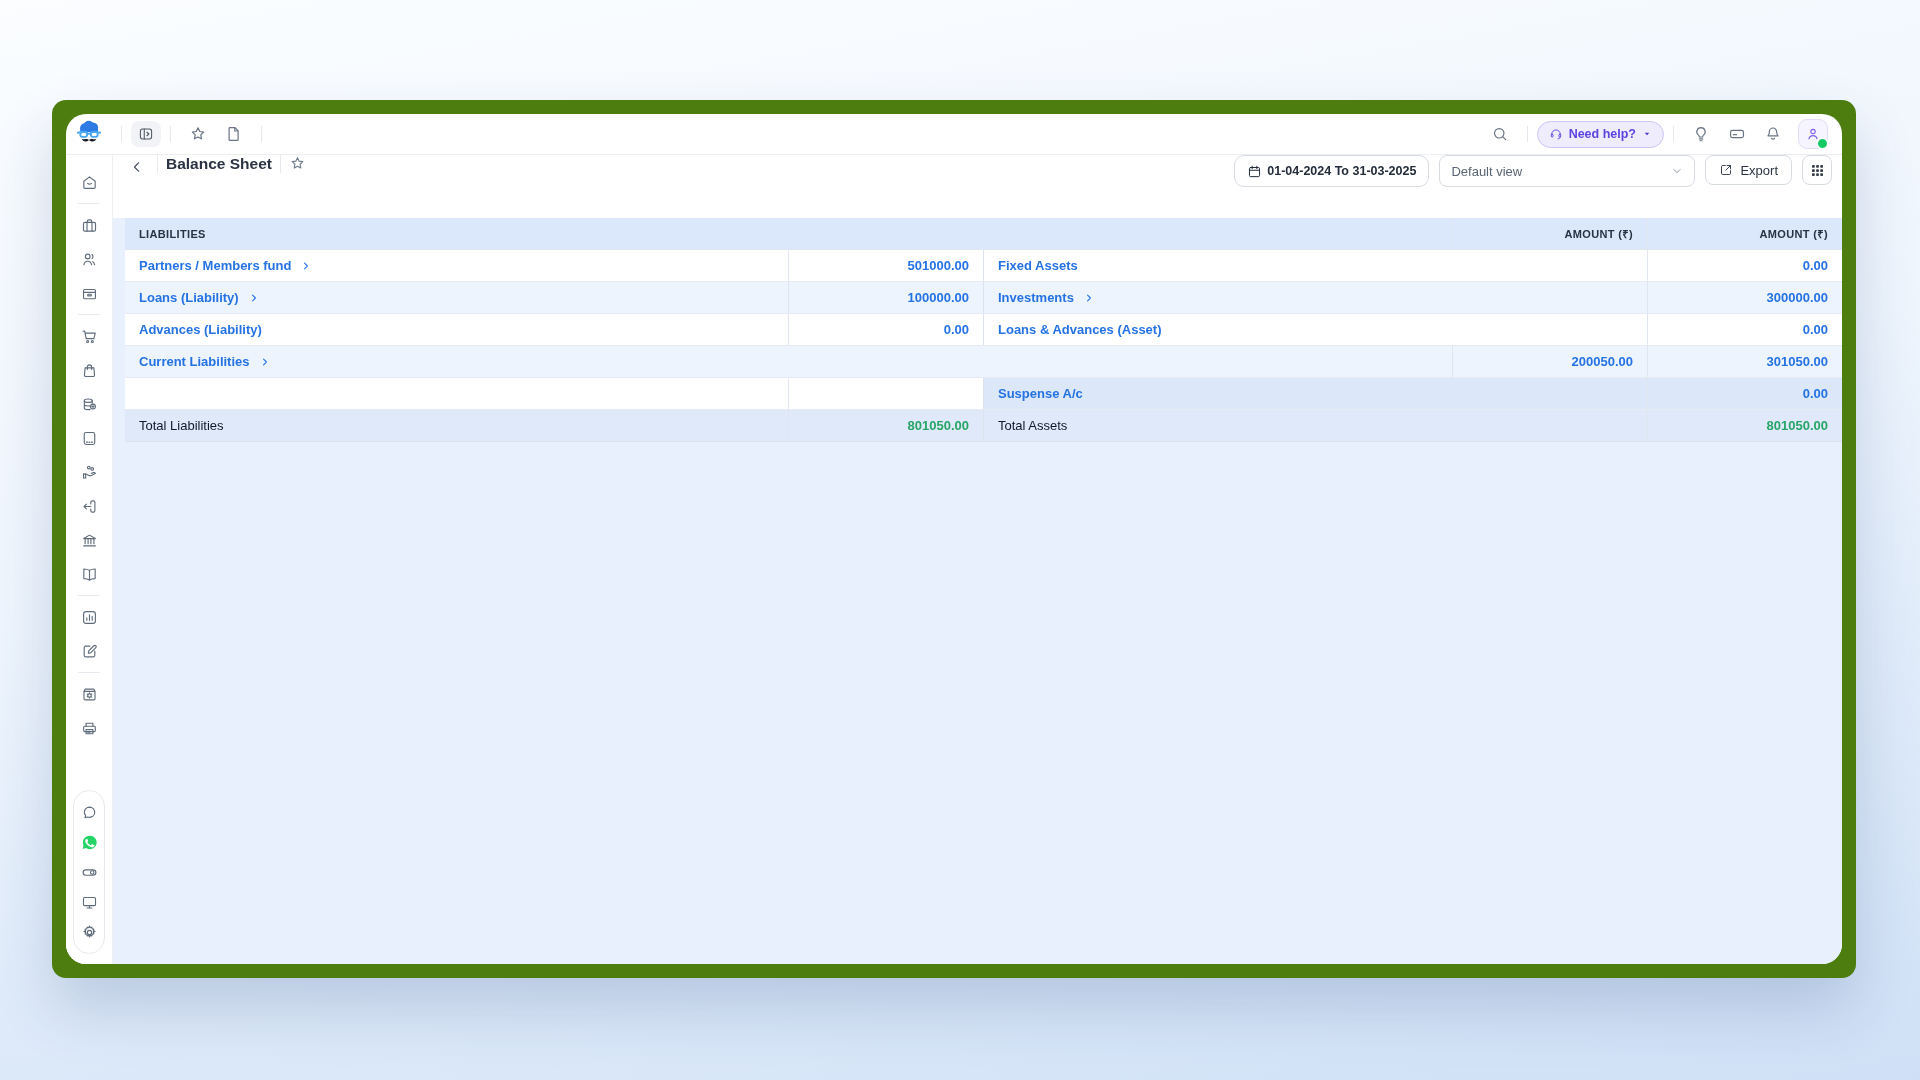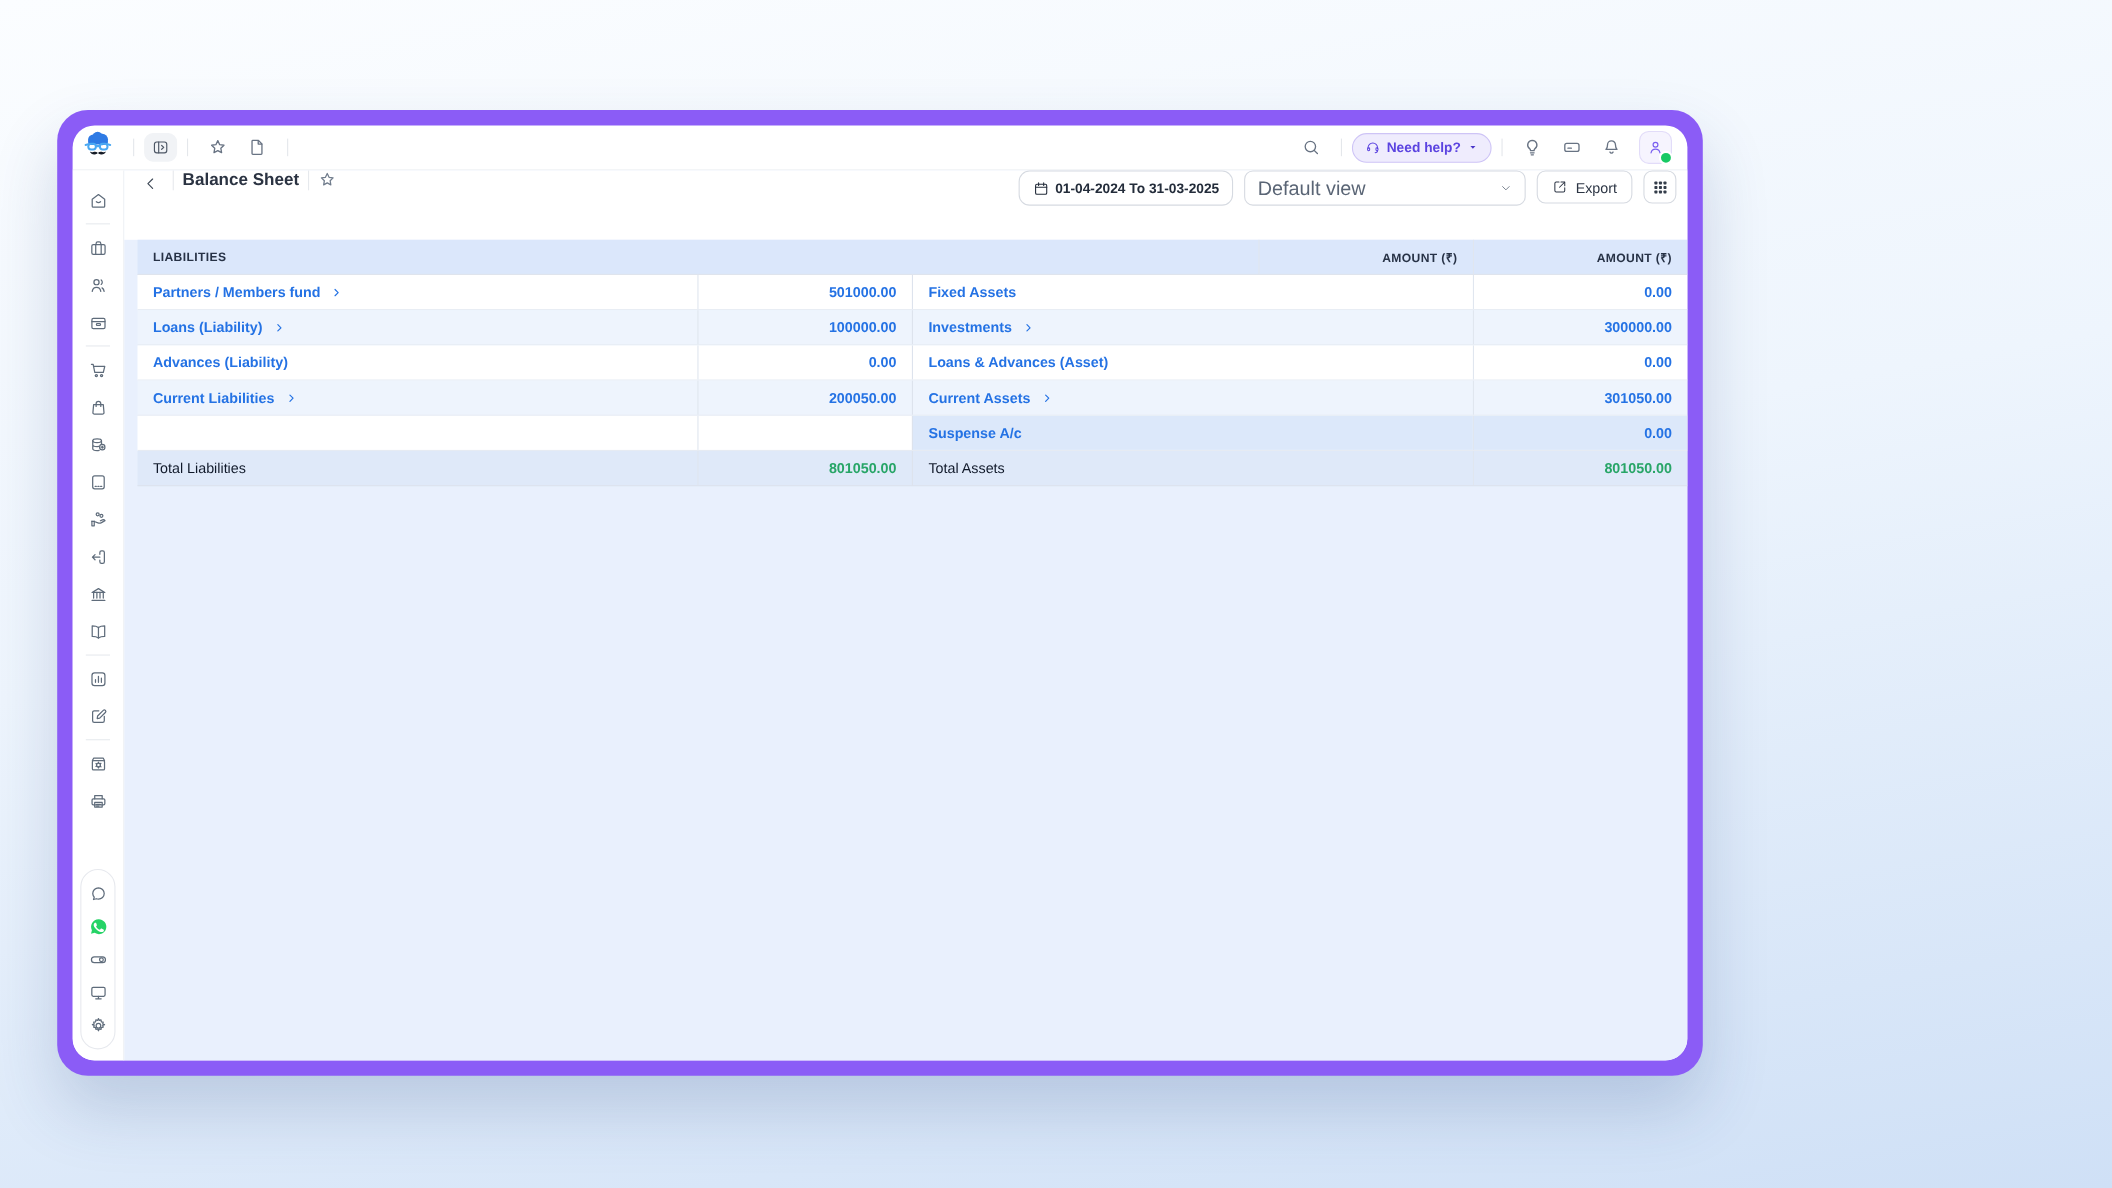--- a/index.html
+++ b/index.html
@@ -1,22 +1,22 @@
 <!DOCTYPE html>
 <html><head>
 <meta charset="utf-8">
 <style>
   html,body{margin:0;padding:0}
   body{
     width:1920px;height:1080px;overflow:hidden;position:relative;
     font-family:"Liberation Sans",sans-serif;
     background:linear-gradient(170deg,#fbfdff 0%,#eef5fd 45%,#cfe0f6 100%);
   }
-  .frame{position:absolute;left:52px;top:100px;width:1496px;height:878px;border-radius:28px;
-    background:#8b5cf6;box-shadow:0 30px 60px rgba(40,70,130,.20)}
+  .frame{position:absolute;left:52px;top:100px;width:1804px;height:878px;border-radius:14px;
+    background:#4d7c0f;box-shadow:0 30px 60px rgba(40,70,130,.20)}
   .app{position:absolute;left:14px;top:14px;right:14px;bottom:14px;background:#fff;
     border-radius:20px;overflow:hidden;display:flex;flex-direction:column}
 
   
   .topbar{height:40px;flex:0 0 40px;display:flex;align-items:center;border-bottom:1px solid #eceef2;padding-right:14px}
   .logo-col{width:46px;flex:0 0 46px;display:flex;justify-content:center;align-items:center;cursor:pointer}
   .v-div{width:1px;height:16px;background:#e4e7eb;margin:0 9px}
   .tb-toggle{width:30px;height:26px;border:none;background:#f1f3f6;border-radius:8px;display:flex;
     align-items:center;justify-content:center;color:#4e5866;cursor:pointer;padding:0}
   .tb-toggle [data-icon]{width:16px;height:16px}
@@ -54,21 +54,21 @@
   .ph-ic-btn{width:24px;height:24px;display:flex;align-items:center;justify-content:center;color:#3f4957;cursor:pointer}
   .ph-ic-btn [data-icon]{width:16px;height:16px}
   .ph-divider{width:1px;height:18px;background:#e6e9ed;margin:0 8px}
   .ph-title{font-size:15.5px;font-weight:600;color:#2b3342}
   .ph-star{width:17px;height:17px;color:#707c8c;display:inline-flex;cursor:pointer}
   .ph-spacer{flex:1}
   .date-pill{display:flex;align-items:center;gap:5px;height:30px;padding:0 12px;border:1px solid #d6dae1;
     border-radius:10px;font-size:12.5px;font-weight:600;color:#232c3a;background:#fff;cursor:pointer}
   .cal-ic{width:15px;height:15px;display:inline-flex;color:#232c3a}
   .view-select{display:flex;align-items:center;justify-content:space-between;width:232px;height:30px;
-    border:1px solid #d6dae1;border-radius:8px;padding:0 11px;font-size:18px;color:#5a6575;background:#fff;
+    border:1px solid #d6dae1;border-radius:8px;padding:0 11px;font-size:13px;color:#5a6575;background:#fff;
     margin-left:10px;cursor:pointer}
   .vs-chev{width:12px;height:12px;display:inline-flex;color:#6a7482}
   .export-btn{display:flex;align-items:center;gap:7px;height:30px;padding:0 13px;border:1px solid #d6dae1;
     border-radius:8px;background:#fff;font-size:13px;font-weight:500;color:#2c3544;margin-left:10px;
     font-family:inherit;cursor:pointer}
   .export-btn [data-icon]{width:14px;height:14px;color:#2c3544}
   .grid-btn{width:30px;height:30px;border:1px solid #d6dae1;border-radius:8px;background:#fff;display:flex;
     align-items:center;justify-content:center;color:#343d4a;margin-left:10px;cursor:pointer;padding:0}
   .grid-btn [data-icon]{width:15px;height:15px}
 
@@ -505,28 +505,20 @@
               <div class="bs-row tint">
                 <div class="cell name">
                   <span class="row-link">Current Liabilities</span>
                   <span class="link-chev" data-icon="chevron-right">
                     <svg viewBox="0 0 24 24" fill="none" stroke="currentColor" stroke-width="2.6" stroke-linecap="round" stroke-linejoin="round">
                       <path d="M8.6 5.2 15.4 12l-6.8 6.8"></path>
                     </svg>
                   </span>
                 </div>
                 <div class="cell amt">200050.00</div>
-                <div class="cell name aname">
-                  <span class="row-link">Current Assets</span>
-                  <span class="link-chev" data-icon="chevron-right">
-                    <svg viewBox="0 0 24 24" fill="none" stroke="currentColor" stroke-width="2.6" stroke-linecap="round" stroke-linejoin="round">
-                      <path d="M8.6 5.2 15.4 12l-6.8 6.8"></path>
-                    </svg>
-                  </span>
-                </div>
                 <div class="cell amt">301050.00</div>
               </div>
               <div class="bs-row">
                 <div class="cell name"></div>
                 <div class="cell amt"></div>
                 <div class="cell name aname suspense">
                   <span class="row-link">Suspense A/c</span>
                 </div>
                 <div class="cell amt suspense">0.00</div>
               </div>

